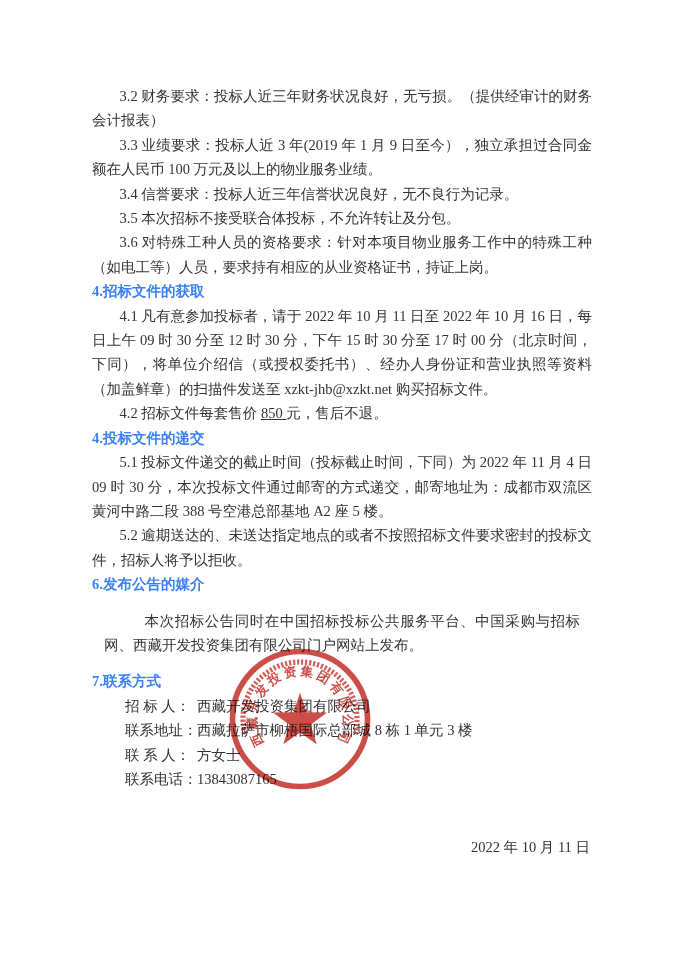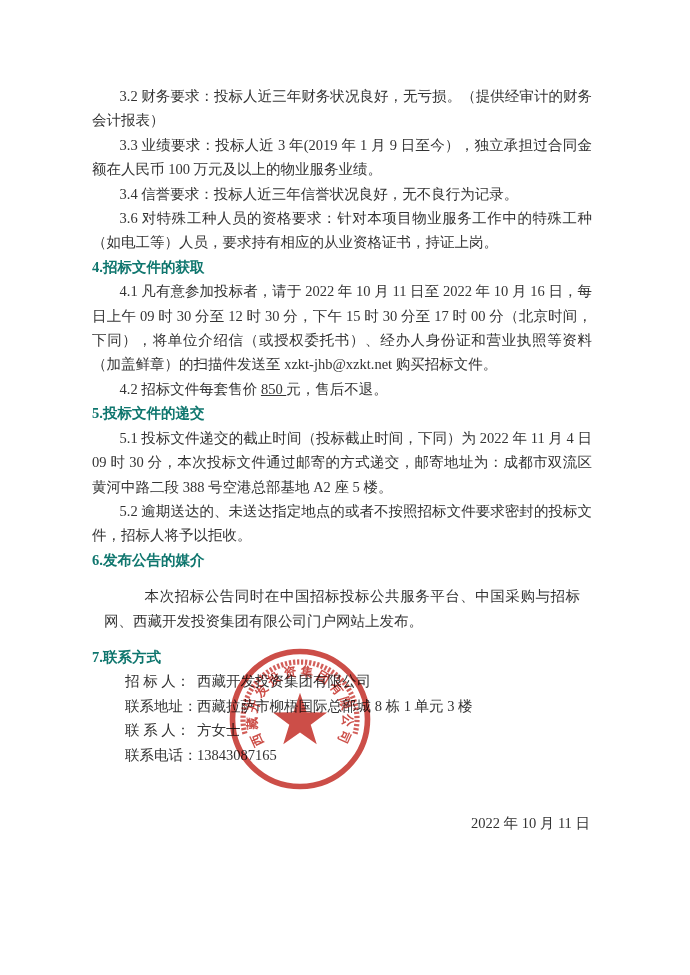--- a/index.html
+++ b/index.html
@@ -16,21 +16,21 @@
     left:92px; top:84px; width:500px;
     font-size:14.5px;
     line-height:24.4px;
     color:#333333;
     text-align:justify;
   }
   .para { margin:0; text-indent:1.9em; }
   .para-wide-indent { margin:12px; text-indent:2.8em; }
   .heading {
     margin:0; font-size:14.5px; line-height:24.4px;
-    font-weight:bold; text-indent:0; color:#0f766e;
+    font-weight:bold; text-indent:0; color:#3b82f6;
   }
   .u { text-decoration:underline; }
   .contact { text-align:left; }
   .contact-row { display:flex; padding-left:33px; }
   .c-label { flex:none; width:72px; white-space:pre; }
   .c-value { flex:1; white-space:pre; }
   .date-line { text-align:right; margin-top:44px; padding-right:2px; }
   .stamp {
     position:absolute;
     left:225px; top:644px;
@@ -46,27 +46,28 @@
 </style>
 </head>
 <body>
 
 <div class="page">
   <div class="content">
 
     <p class="para">3.2 财务要求：投标人近三年财务状况良好，无亏损。（提供经审计的财务会计报表）</p>
     <p class="para">3.3 业绩要求：投标人近 3 年(2019 年 1 月 9 日至今），独立承担过合同金额在人民币 100 万元及以上的物业服务业绩。</p>
     <p class="para">3.4 信誉要求：投标人近三年信誉状况良好，无不良行为记录。</p>
+    <p class="para">3.5 本次招标不接受联合体投标，不允许转让及分包。</p>
     <p class="para">3.6 对特殊工种人员的资格要求：针对本项目物业服务工作中的特殊工种（如电工等）人员，要求持有相应的从业资格证书，持证上岗。</p>
 
     <h3 class="heading">4.招标文件的获取</h3>
     <p class="para"><span>4.1 凡有意参加投标者，请于 2022 年 10 月 11 日至 2022 年 10 月 16 日，每日上午 09 时 30 分至 12 时 30 分，下午 15 时 30 分至 17 时 00 分（北京时间，下同），将单位介绍信（或授权委托书）、经办人身份证和营业执照等资料（加盖鲜章）的扫描件发送至 </span><span>xzkt-jhb@xzkt.net</span><span> 购买招标文件。</span></p>
     <p class="para"><span>4.2 招标文件每套售价 </span><span class="u">850 </span><span>元，售后不退。</span></p>
 
-    <h3 class="heading">5.投标文件的递交</h3>
+    <h3 class="heading">4.投标文件的递交</h3>
     <p class="para">5.1 投标文件递交的截止时间（投标截止时间，下同）为 2022 年 11 月 4 日 09 时 30 分，本次投标文件通过邮寄的方式递交，邮寄地址为：成都市双流区黄河中路二段 388 号空港总部基地 A2 座 5 楼。</p>
     <p class="para">5.2 逾期送达的、未送达指定地点的或者不按照招标文件要求密封的投标文件，招标人将予以拒收。</p>
 
     <h3 class="heading">6.发布公告的媒介</h3>
     <p class="para-wide-indent">本次招标公告同时在中国招标投标公共服务平台、中国采购与招标网、西藏开发投资集团有限公司门户网站上发布。</p>
 
     <h3 class="heading">7.联系方式</h3>
 
     <div class="contact">
       <div class="contact-row">

